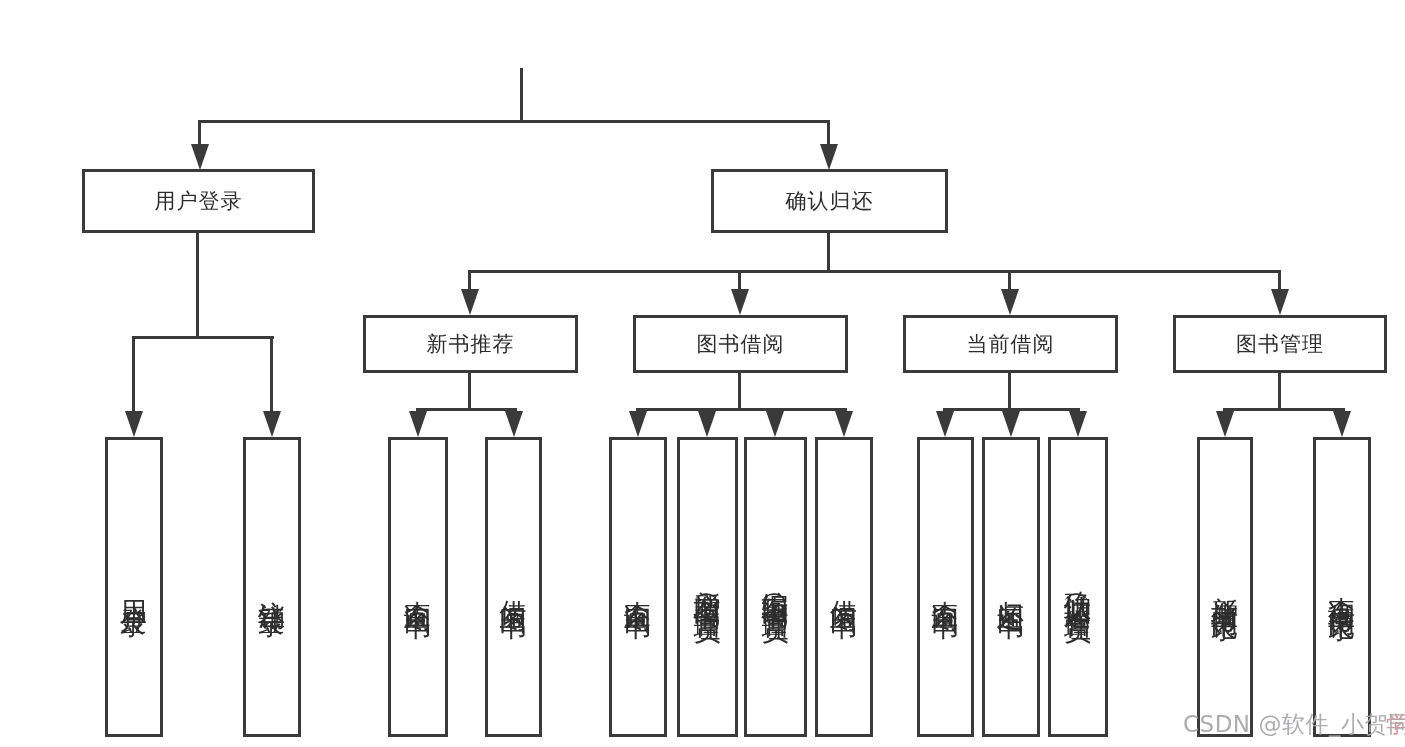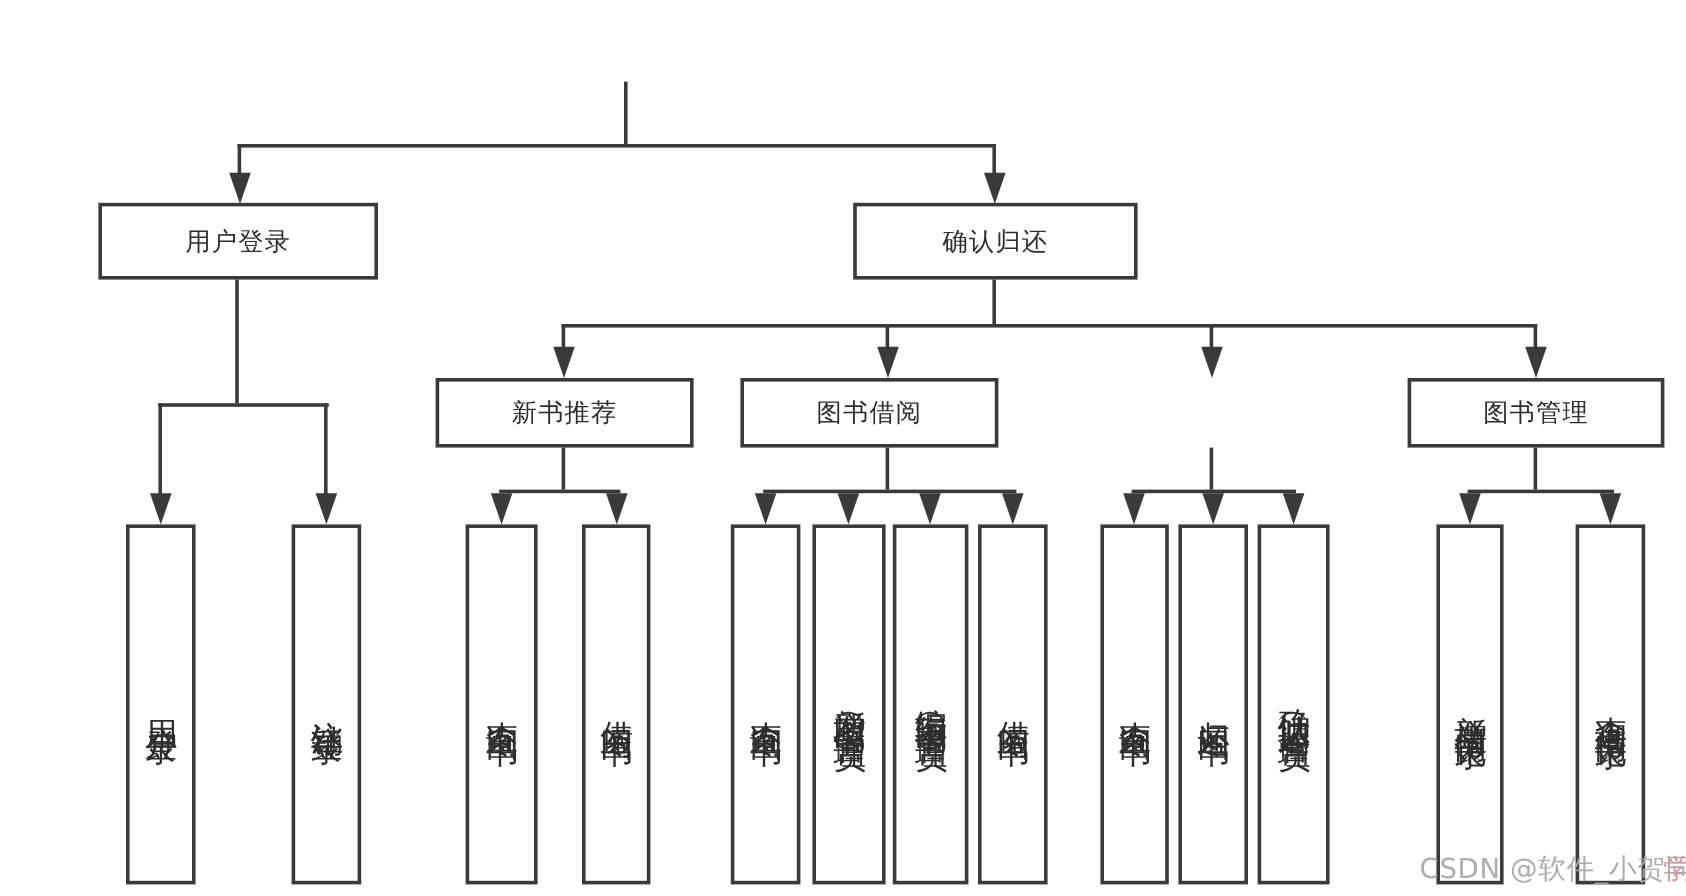--- a/index.html
+++ b/index.html
@@ -72,21 +72,22 @@
   <div class="cline" style="left:468px;top:270px;width:3px;height:20px;"></div>
   <div class="cline" style="left:738px;top:270px;width:3px;height:20px;"></div>
   <div class="cline" style="left:1008px;top:270px;width:3px;height:20px;"></div>
   <div class="cline" style="left:1278px;top:270px;width:3px;height:20px;"></div>
   <div class="tri" style="left:461px;top:289px;"></div>
   <div class="tri" style="left:731px;top:289px;"></div>
   <div class="tri" style="left:1001px;top:289px;"></div>
   <div class="tri" style="left:1271px;top:289px;"></div>
 
   <div class="box hbox" style="left:363px;top:315px;width:215px;height:58px;">新书推荐</div>
-  <div class="box hbox" style="left:617px;top:315px;width:215px;height:58px;">图书借阅</div>
+  <div class="box hbox" style="left:633px;top:315px;width:215px;height:58px;">图书借阅</div>
+  <div class="box hbox" style="left:903px;top:315px;width:215px;height:58px;">当前借阅</div>
   <div class="box hbox" style="left:1173px;top:315px;width:214px;height:58px;">图书管理</div>
 
   <div class="cline" style="left:468px;top:373px;width:3px;height:35px;"></div>
   <div class="cline" style="left:738px;top:373px;width:3px;height:35px;"></div>
   <div class="cline" style="left:1008px;top:373px;width:3px;height:35px;"></div>
   <div class="cline" style="left:1278px;top:373px;width:3px;height:35px;"></div>
 
   <div class="cline" style="left:416px;top:408px;width:101px;height:3px;"></div>
   <div class="cline" style="left:636px;top:408px;width:211px;height:3px;"></div>
   <div class="cline" style="left:943px;top:408px;width:137px;height:3px;"></div>

